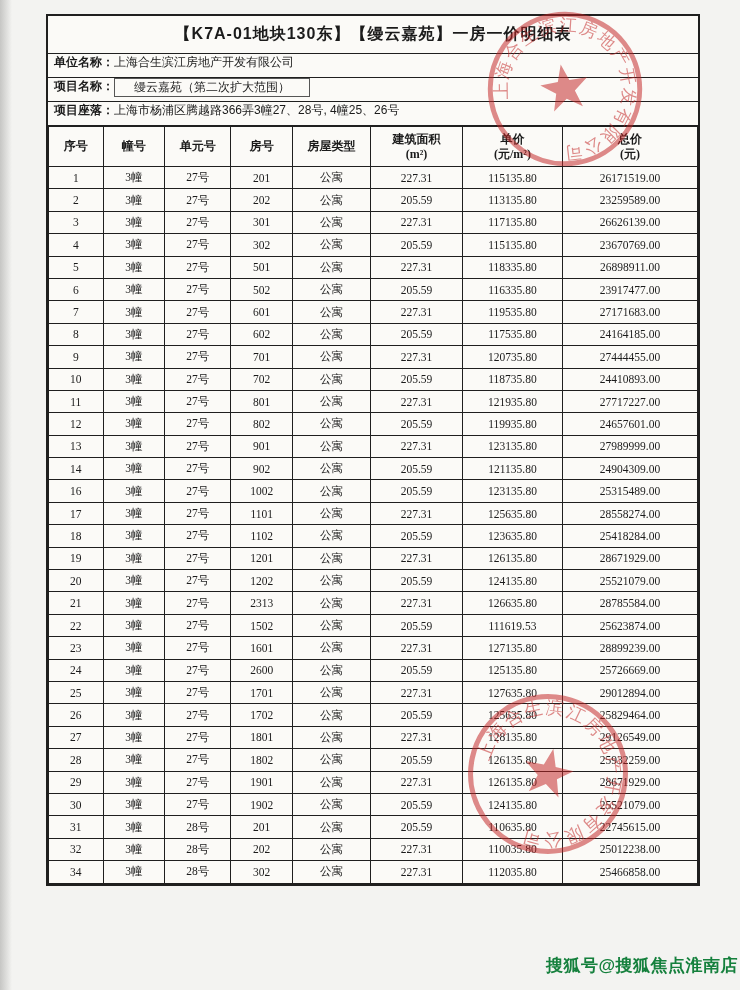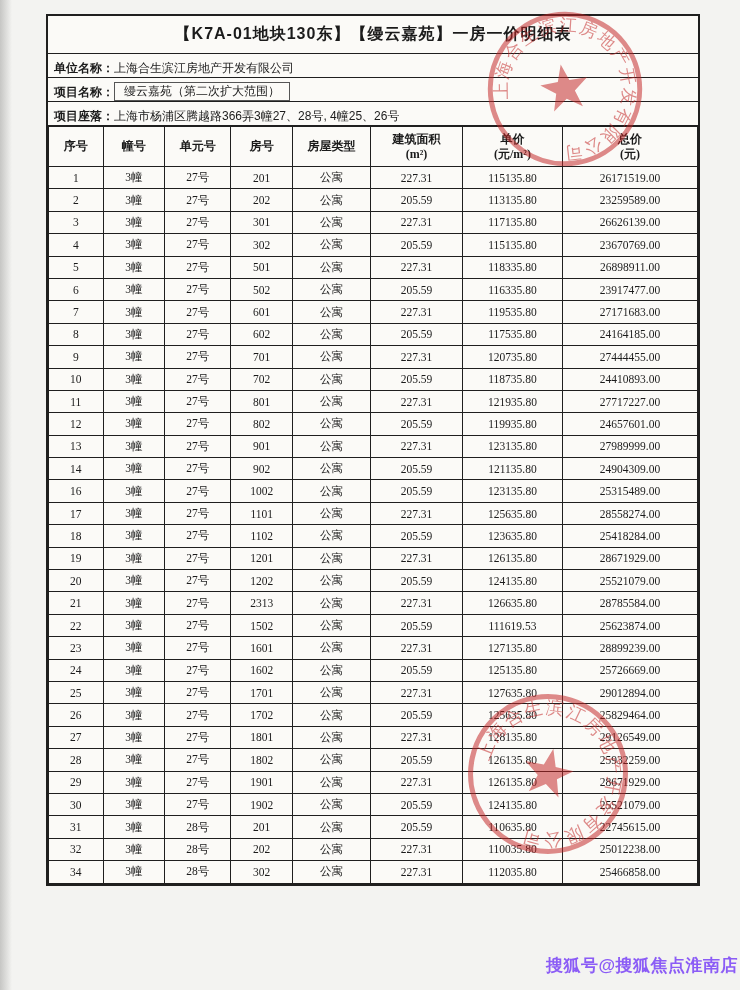--- a/index.html
+++ b/index.html
@@ -20,27 +20,27 @@
     position:absolute; left:46px; top:14px; width:654px;
     background:#fbfaf7;
     border:2px solid #1f1f1f;
   }
   .doc-title {
     height:38px; display:flex; align-items:center; justify-content:center;
     font-size:16px; font-weight:700; letter-spacing:1px;
     border-bottom:1px solid #1f1f1f;
   }
   .info-row {
-    height:24px; display:flex; align-items:flex-end;
+    height:24px; display:flex; align-items:flex-start;
     padding:0 6px; font-size:12px;
     border-bottom:1px solid #1f1f1f;
   }
   .info-label { font-weight:700; white-space:nowrap; }
   .info-value { white-space:nowrap; }
-  .info-value.boxed { border:1px solid #555; padding:0 9px; }
+  .info-value.boxed { border:1px solid #555; padding:0 19px; }
   table.price {
     width:100%; border-collapse:collapse; table-layout:fixed;
     font-size:11.5px;
     font-family:Liberation Serif, serif;
   }
   table.price th, table.price td {
     border:1px solid #1f1f1f;
     text-align:center; vertical-align:middle;
     padding:0; overflow:hidden; white-space:nowrap;
   }
@@ -49,21 +49,21 @@
   }
   table.price thead th .h2:empty { display:none; }
   table.price tbody td { height:22.4px; }
   .seal {
     position:absolute; pointer-events:none; opacity:0.52;
   }
   .seal-top { left:482px; top:6px; width:166px; height:166px; transform:rotate(-10deg); }
   .seal-mid { left:462px; top:688px; width:172px; height:172px; transform:rotate(12deg); }
   .watermark {
     position:absolute; right:2px; top:954px;
-    font-size:17px; font-weight:700; color:#8b5cf6; letter-spacing:0.5px;
+    font-size:17px; font-weight:700; color:#15803d; letter-spacing:0.5px;
     white-space:nowrap;
   }
 </style>
 </head>
 <body>
 
 <div class="scan-edge"></div>
 
 <div class="doc">
   <div class="doc-title">【K7A-01地块130东】【缦云嘉苑】一房一价明细表</div>
@@ -341,21 +341,21 @@
           <td>1601</td>
           <td>公寓</td>
           <td>227.31</td>
           <td>127135.80</td>
           <td>28899239.00</td>
         </tr>
         <tr>
           <td>24</td>
           <td>3幢</td>
           <td>27号</td>
-          <td>1602</td>
+          <td>2600</td>
           <td>公寓</td>
           <td>205.59</td>
           <td>125135.80</td>
           <td>25726669.00</td>
         </tr>
         <tr>
           <td>25</td>
           <td>3幢</td>
           <td>27号</td>
           <td>1701</td>

